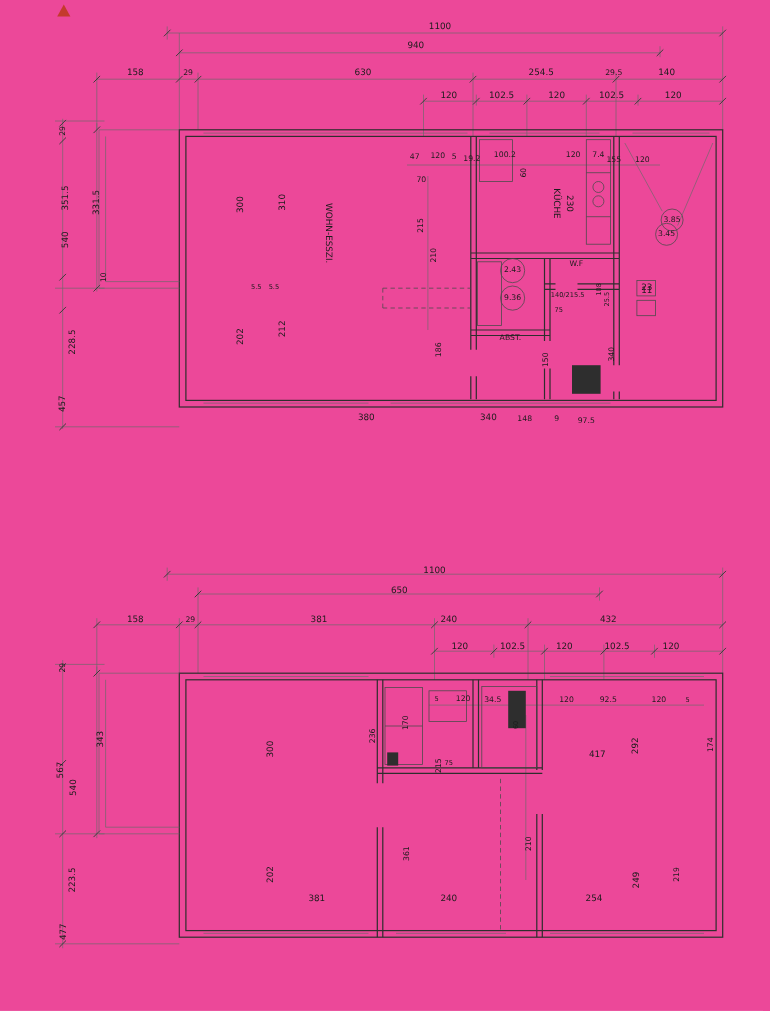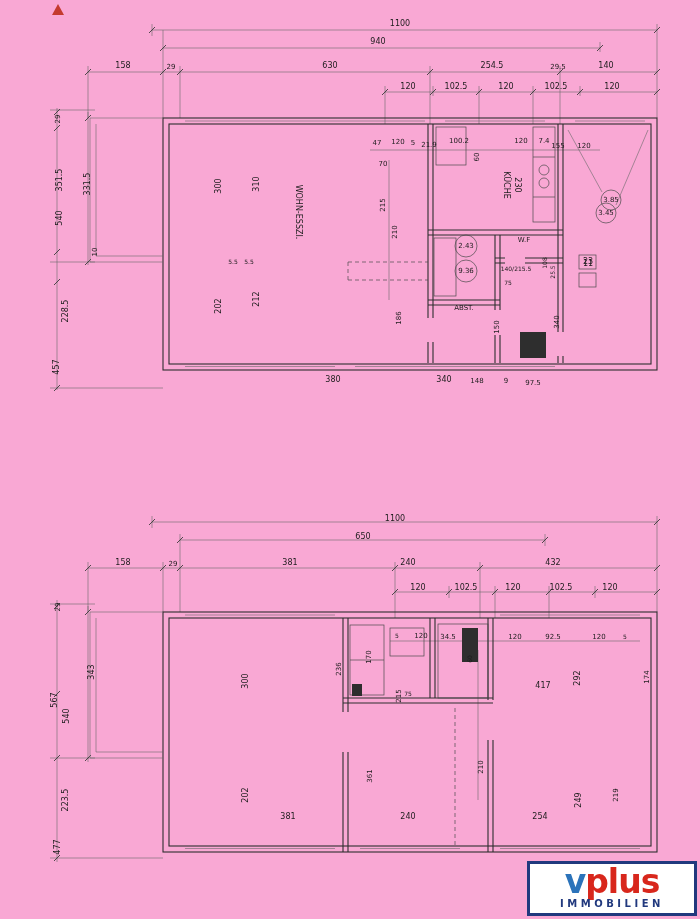--- a/index.html
+++ b/index.html
@@ -1,17 +1,17 @@
 <!DOCTYPE html>
 <html><head>
 <meta charset="utf-8">
 <style>
   html,body{margin:0;padding:0;background:#e8e8e8;}
   .page{
-    position:relative;width:700px;height:919px;background:#f9a8d4;
+    position:relative;width:700px;height:919px;background:#ec4899;
     font-family:"DejaVu Sans", sans-serif;overflow:hidden;margin:0 auto;
   }
   svg.drawing{position:absolute;left:0;top:0;width:700px;height:919px;}
   .thin{stroke:#6a6a6a;stroke-width:.6;fill:none}
   .tick{stroke:#3c3c3c;stroke-width:.9;fill:none}
   .wall{stroke:#2e2e2e;stroke-width:1.1;fill:none}
   .fix{stroke:#4a4a4a;stroke-width:.7;fill:none}
   .dash{stroke:#4a4a4a;stroke-width:.7;fill:none;stroke-dasharray:4 3}
   .dark{fill:#2e2e2e;stroke:none}
   #labels{position:absolute;left:0;top:0;width:700px;height:919px;}
@@ -126,21 +126,21 @@
       <span class="dim-label" style="left: 219px; top: 186px; font-size: 8px; transform: translate(-50%, -50%) rotate(-90deg);">300</span>
       <span class="dim-label" style="left: 257px; top: 184px; font-size: 8px; transform: translate(-50%, -50%) rotate(-90deg);">310</span>
       <span class="dim-label" style="left: 219px; top: 306px; font-size: 8px; transform: translate(-50%, -50%) rotate(-90deg);">202</span>
       <span class="dim-label" style="left: 257px; top: 299px; font-size: 8px; transform: translate(-50%, -50%) rotate(-90deg);">212</span>
       <span class="dim-label" style="left: 233px; top: 262px; font-size: 6px; transform: translate(-50%, -50%) rotate(0deg);">5.5</span>
       <span class="dim-label" style="left: 249px; top: 262px; font-size: 6px; transform: translate(-50%, -50%) rotate(0deg);">5.5</span>
       <span class="dim-label" style="left: 298px; top: 212px; font-size: 8px; transform: translate(-50%, -50%) rotate(90deg);">WOHN-ESSZI.</span>
       <span class="dim-label" style="left: 377px; top: 143px; font-size: 7px; transform: translate(-50%, -50%) rotate(0deg);">47</span>
       <span class="dim-label" style="left: 398px; top: 142px; font-size: 7px; transform: translate(-50%, -50%) rotate(0deg);">120</span>
       <span class="dim-label" style="left: 413px; top: 143px; font-size: 7px; transform: translate(-50%, -50%) rotate(0deg);">5</span>
-      <span class="dim-label" style="left: 429px; top: 145px; font-size: 7px; transform: translate(-50%, -50%) rotate(0deg);">21.9</span>
+      <span class="dim-label" style="left: 429px; top: 145px; font-size: 7px; transform: translate(-50%, -50%) rotate(0deg);">19.2</span>
       <span class="dim-label" style="left: 459px; top: 141px; font-size: 7px; transform: translate(-50%, -50%) rotate(0deg);">100.2</span>
       <span class="dim-label" style="left: 521px; top: 141px; font-size: 7px; transform: translate(-50%, -50%) rotate(0deg);">120</span>
       <span class="dim-label" style="left: 544px; top: 141px; font-size: 7px; transform: translate(-50%, -50%) rotate(0deg);">7.4</span>
       <span class="dim-label" style="left: 558px; top: 146px; font-size: 7px; transform: translate(-50%, -50%) rotate(0deg);">155</span>
       <span class="dim-label" style="left: 584px; top: 146px; font-size: 7px; transform: translate(-50%, -50%) rotate(0deg);">120</span>
       <span class="dim-label" style="left: 383px; top: 164px; font-size: 7px; transform: translate(-50%, -50%) rotate(0deg);">70</span>
       <span class="dim-label" style="left: 477px; top: 157px; font-size: 7px; transform: translate(-50%, -50%) rotate(-90deg);">60</span>
       <span class="dim-label" style="left: 383px; top: 205px; font-size: 7px; transform: translate(-50%, -50%) rotate(-90deg);">215</span>
       <span class="dim-label" style="left: 395px; top: 232px; font-size: 7px; transform: translate(-50%, -50%) rotate(-90deg);">210</span>
       <span class="dim-label" style="left: 506px; top: 185px; font-size: 8px; transform: translate(-50%, -50%) rotate(90deg);">KÜCHE</span>
@@ -202,18 +202,14 @@
       <span class="dim-label" style="left: 481px; top: 767px; font-size: 7px; transform: translate(-50%, -50%) rotate(-90deg);">210</span>
       <span class="dim-label" style="left: 370px; top: 776px; font-size: 7px; transform: translate(-50%, -50%) rotate(-90deg);">361</span>
       <span class="dim-label" style="left: 246px; top: 795px; font-size: 8px; transform: translate(-50%, -50%) rotate(-90deg);">202</span>
       <span class="dim-label" style="left: 579px; top: 800px; font-size: 8px; transform: translate(-50%, -50%) rotate(-90deg);">249</span>
       <span class="dim-label" style="left: 616px; top: 795px; font-size: 7px; transform: translate(-50%, -50%) rotate(-90deg);">219</span>
       <span class="dim-label" style="left: 288px; top: 817px; font-size: 8px; transform: translate(-50%, -50%) rotate(0deg);">381</span>
       <span class="dim-label" style="left: 408px; top: 817px; font-size: 8px; transform: translate(-50%, -50%) rotate(0deg);">240</span>
       <span class="dim-label" style="left: 540px; top: 817px; font-size: 8px; transform: translate(-50%, -50%) rotate(0deg);">254</span>
     </div>
 
-  <div class="logo">
-    <div class="logo-word"><span class="v">v</span><span class="plus">plus</span></div>
-    <div class="logo-sub">IMMOBILIEN</div>
-  </div>
 
 </div>
 
 </body></html>

